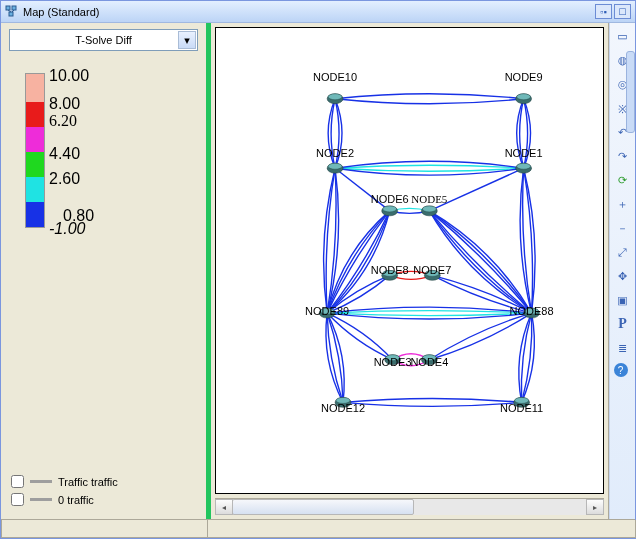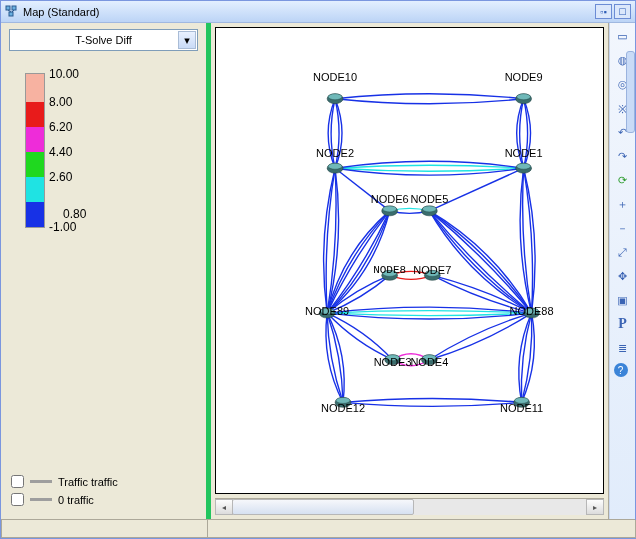--- a/index.html
+++ b/index.html
@@ -8,21 +8,21 @@
 .titlebar .ticon{width:14px;height:14px;margin-right:4px;display:inline-block}
 .titlebar .ttl{flex:1}
 .titlebar .winbtn{width:15px;height:13px;border:1px solid #6c8cd5;background:#dbe7fb;margin-left:2px;display:flex;align-items:center;justify-content:center;font-size:9px;color:#2b5bb5}
 .body{flex:1;display:flex;overflow:hidden}
 .left{width:205px;border-right:5px solid #22c55e;background:#ece9d8;display:flex;flex-direction:column}
 .combo{height:20px;margin:6px 8px 4px 8px;border:1px solid #7f9db9;background:#fff;display:flex;align-items:center;justify-content:center;position:relative}
 .combo .cbtn{position:absolute;right:1px;top:1px;width:16px;height:16px;border:1px solid #a9bcd6;background:linear-gradient(#e9f1ff,#c9dbf7);display:flex;align-items:center;justify-content:center}
 .legend{flex:1;padding:6px 10px;position:relative}
 .colorbar{position:absolute;left:24px;top:18px;width:18px;border:1px solid #999}
 .seg{width:100%}
-.ticklab{position:absolute;left:48px;font-size:12px}
+.ticklab{position:absolute;left:48px;font-size:16px}
 .options{padding:4px 10px 8px 10px}
 .opt{display:flex;align-items:center;margin:5px 0}
 .opt input{margin:0}
 .opt .sw{width:22px;height:3px;background:#9e9e9e;margin:0 6px}
 .center{flex:1;position:relative;background:#ece9d8;border-right:1px solid #aca899;display:flex;flex-direction:column}
 .canvas{position:relative;flex:1;margin:4px;border:1px solid #000;background:#fff;overflow:hidden}
 .nlabel{position:absolute;font-size:11px;color:#000;white-space:nowrap}
 .router{fill:#3a6d6d;stroke:#1a3a3a;stroke-width:0.5}
 .scroll-h{height:16px;border-top:1px solid #aca899;background:#e8e8e8;position:relative;margin:0 4px 4px 4px}
 .scroll-h .sbtn{width:16px;height:14px;border:1px solid #b7b7b7;background:linear-gradient(#fdfdfd,#dcdcdc);position:absolute;top:0;display:flex;align-items:center;justify-content:center;font-size:8px;color:#555}
@@ -63,25 +63,25 @@
             <div class="seg" style="height: 28px; background: rgb(247, 178, 161);"></div>
             <div class="seg" style="height: 25px; background: rgb(232, 27, 27);"></div>
             <div class="seg" style="height: 25px; background: rgb(238, 44, 217);"></div>
             <div class="seg" style="height: 25px; background: rgb(31, 216, 31);"></div>
             <div class="seg" style="height: 25px; background: rgb(31, 227, 227);"></div>
             <div class="seg" style="height: 25px; background: rgb(23, 49, 230);"></div>
           </div>
         <div id="ticks">
             <div class="ticklab" style="top: 12px;">10.00</div>
             <div class="ticklab" style="top: 40px;">8.00</div>
-            <div class="ticklab" style="top: 65px;">6.20</div>
+            <div class="ticklab" style="top: 57px; font-family: Liberation Serif, serif;">6.20</div>
             <div class="ticklab" style="top: 90px;">4.40</div>
             <div class="ticklab" style="top: 115px;">2.60</div>
             <div class="ticklab" style="top: 152px; margin-left: 14px;">0.80</div>
-            <div class="ticklab" style="top: 165px;">-1.00</div>
+            <div class="ticklab" style="top: 165px; font-style: italic;">-1.00</div>
           </div>
       </div>
       <div class="options" id="options">
           <div class="opt">
             <input type="checkbox" style="">
             <span class="sw"></span>
             <span>Traffic traffic</span>
           </div>
           <div class="opt">
             <input type="checkbox" style="">
@@ -186,22 +186,22 @@
             <ellipse cx="128" cy="356" rx="7" ry="3" fill="#6fb8b8" stroke="#1a3a3a" stroke-width="0.4"></ellipse>
             <ellipse cx="308" cy="358" rx="8" ry="5" class="router"></ellipse>
             <ellipse cx="308" cy="356" rx="7" ry="3" fill="#6fb8b8" stroke="#1a3a3a" stroke-width="0.4"></ellipse>
           </svg>
         <div id="labels">
             <div class="nlabel" style="left: 30.7692%; top: 9.30233%; transform: translateX(-50%);">NODE10</div>
             <div class="nlabel" style="left: 79.4872%; top: 9.30233%; transform: translateX(-50%);">NODE9</div>
             <div class="nlabel" style="left: 30.7692%; top: 25.5814%; transform: translateX(-50%);">NODE2</div>
             <div class="nlabel" style="left: 79.4872%; top: 25.5814%; transform: translateX(-50%);">NODE1</div>
             <div class="nlabel" style="left: 44.8718%; top: 35.5814%; transform: translateX(-50%);">NODE6</div>
-            <div class="nlabel" style="left: 55.1282%; top: 35.5814%; transform: translateX(-50%);">NODE5</div>
-            <div class="nlabel" style="left: 44.8718%; top: 50.6977%; transform: translateX(-50%); font-family: Liberation Mono, monospace;">NODE8</div>
+            <div class="nlabel" style="left: 55.1282%; top: 35.5814%; transform: translateX(-50%); font-family: Liberation Serif, serif;">NODE5</div>
+            <div class="nlabel" style="left: 44.8718%; top: 50.6977%; transform: translateX(-50%);">NODE8</div>
             <div class="nlabel" style="left: 55.8974%; top: 50.6977%; transform: translateX(-50%); text-align: right;">NODE7</div>
             <div class="nlabel" style="left: 28.7179%; top: 59.5349%; transform: translateX(-50%);">NODE89</div>
             <div class="nlabel" style="left: 81.5385%; top: 59.5349%; transform: translateX(-50%);">NODE88</div>
             <div class="nlabel" style="left: 45.641%; top: 70.4651%; transform: translateX(-50%);">NODE3</div>
             <div class="nlabel" style="left: 55.1282%; top: 70.4651%; transform: translateX(-50%);">NODE4</div>
             <div class="nlabel" style="left: 32.8205%; top: 80.4651%; transform: translateX(-50%);">NODE12</div>
             <div class="nlabel" style="left: 78.9744%; top: 80.4651%; transform: translateX(-50%);">NODE11</div>
           </div>
       </div>
       <div class="scroll-h">

